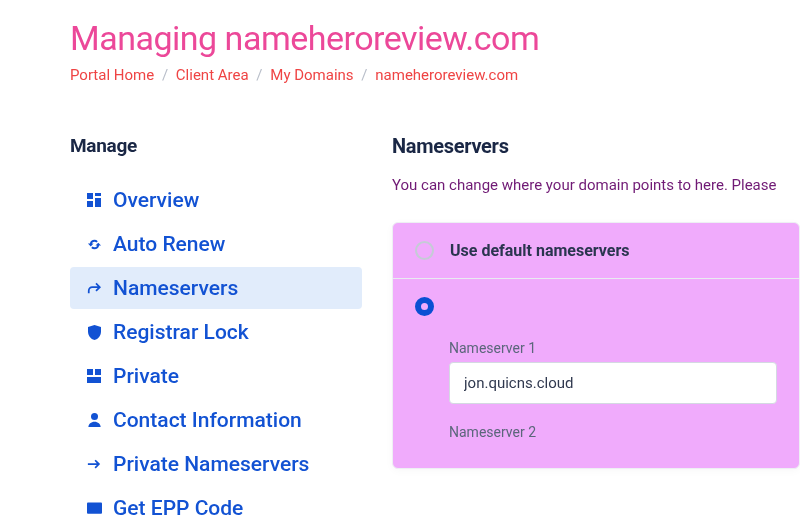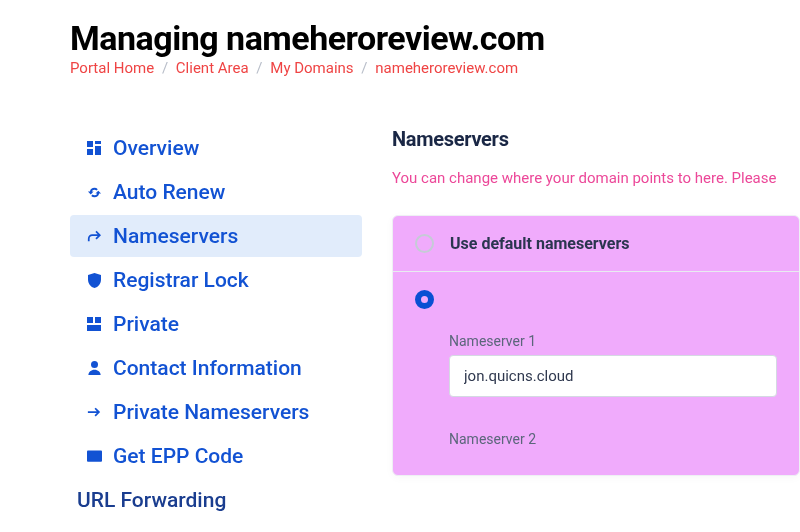--- a/index.html
+++ b/index.html
@@ -11,23 +11,23 @@
       font-family: -apple-system, BlinkMacSystemFont, "Segoe UI", Roboto, "Helvetica Neue", Arial, sans-serif;
       background: #fff;
       color: #1a2745;
       width: 800px;
       height: 532px;
       overflow: hidden;
       padding: 18px 0 0 70px;
     }
     .page-title {
       font-size: 34px;
-      font-weight: 700;
-      color: #000000;
-      margin-bottom: 1px;
+      font-weight: 400;
+      color: #ec4899;
+      margin-bottom: 8px;
       letter-spacing: -0.5px;
     }
     .breadcrumb {
       font-size: 15px;
       color: #8e98ab;
       margin-bottom: 50px;
     }
     .breadcrumb a {
       color: #ef4444;
       text-decoration: none;
@@ -86,21 +86,21 @@
     }
     .main-heading {
       font-size: 20px;
       font-weight: 700;
       color: #1a2745;
       margin-bottom: 18px;
       letter-spacing: -0.3px;
     }
     .main-desc {
       font-size: 15px;
-      color: #ec4899;
+      color: #701a75;
       margin-bottom: 28px;
       white-space: nowrap;
     }
     .card {
       background: #f0abfc;
       border: 1px solid #eef0f4;
       border-radius: 6px;
       box-shadow: 0 2px 8px rgba(0,0,0,0.03);
       padding: 0;
     }
@@ -143,21 +143,21 @@
       margin-bottom: 6px;
       padding-top: 6px;
     }
     .ns-input {
       width: 100%;
       padding: 11px 14px;
       border: 1px solid #d4d9e2;
       border-radius: 4px;
       font-size: 15px;
       color: #30394f;
-      margin-bottom: 28px;
+      margin-bottom: 14px;
       font-family: inherit;
     }
     svg {
       display: block;
     }
   </style>
 </head>
 <body>
 
 <h1 class="page-title">Managing nameheroreview.com</h1>
@@ -167,20 +167,21 @@
   <span class="sep">/</span>
   <a>Client Area</a>
   <span class="sep">/</span>
   <a>My Domains</a>
   <span class="sep">/</span>
   <a>nameheroreview.com</a>
 </div>
 
 <div class="layout">
   <aside class="sidebar">
+    <h2 class="sidebar-heading">Manage</h2>
 
     <div class="sidebar-item">
       <span class="icon">
         <svg width="14" height="14" viewBox="0 0 14 14" fill="#1252d3">
             <rect x="0" y="0" width="6" height="6"></rect>
             <rect x="8" y="0" width="6" height="3"></rect>
             <rect x="8" y="5" width="6" height="9"></rect>
             <rect x="0" y="8" width="6" height="6"></rect>
           </svg>
       </span>

